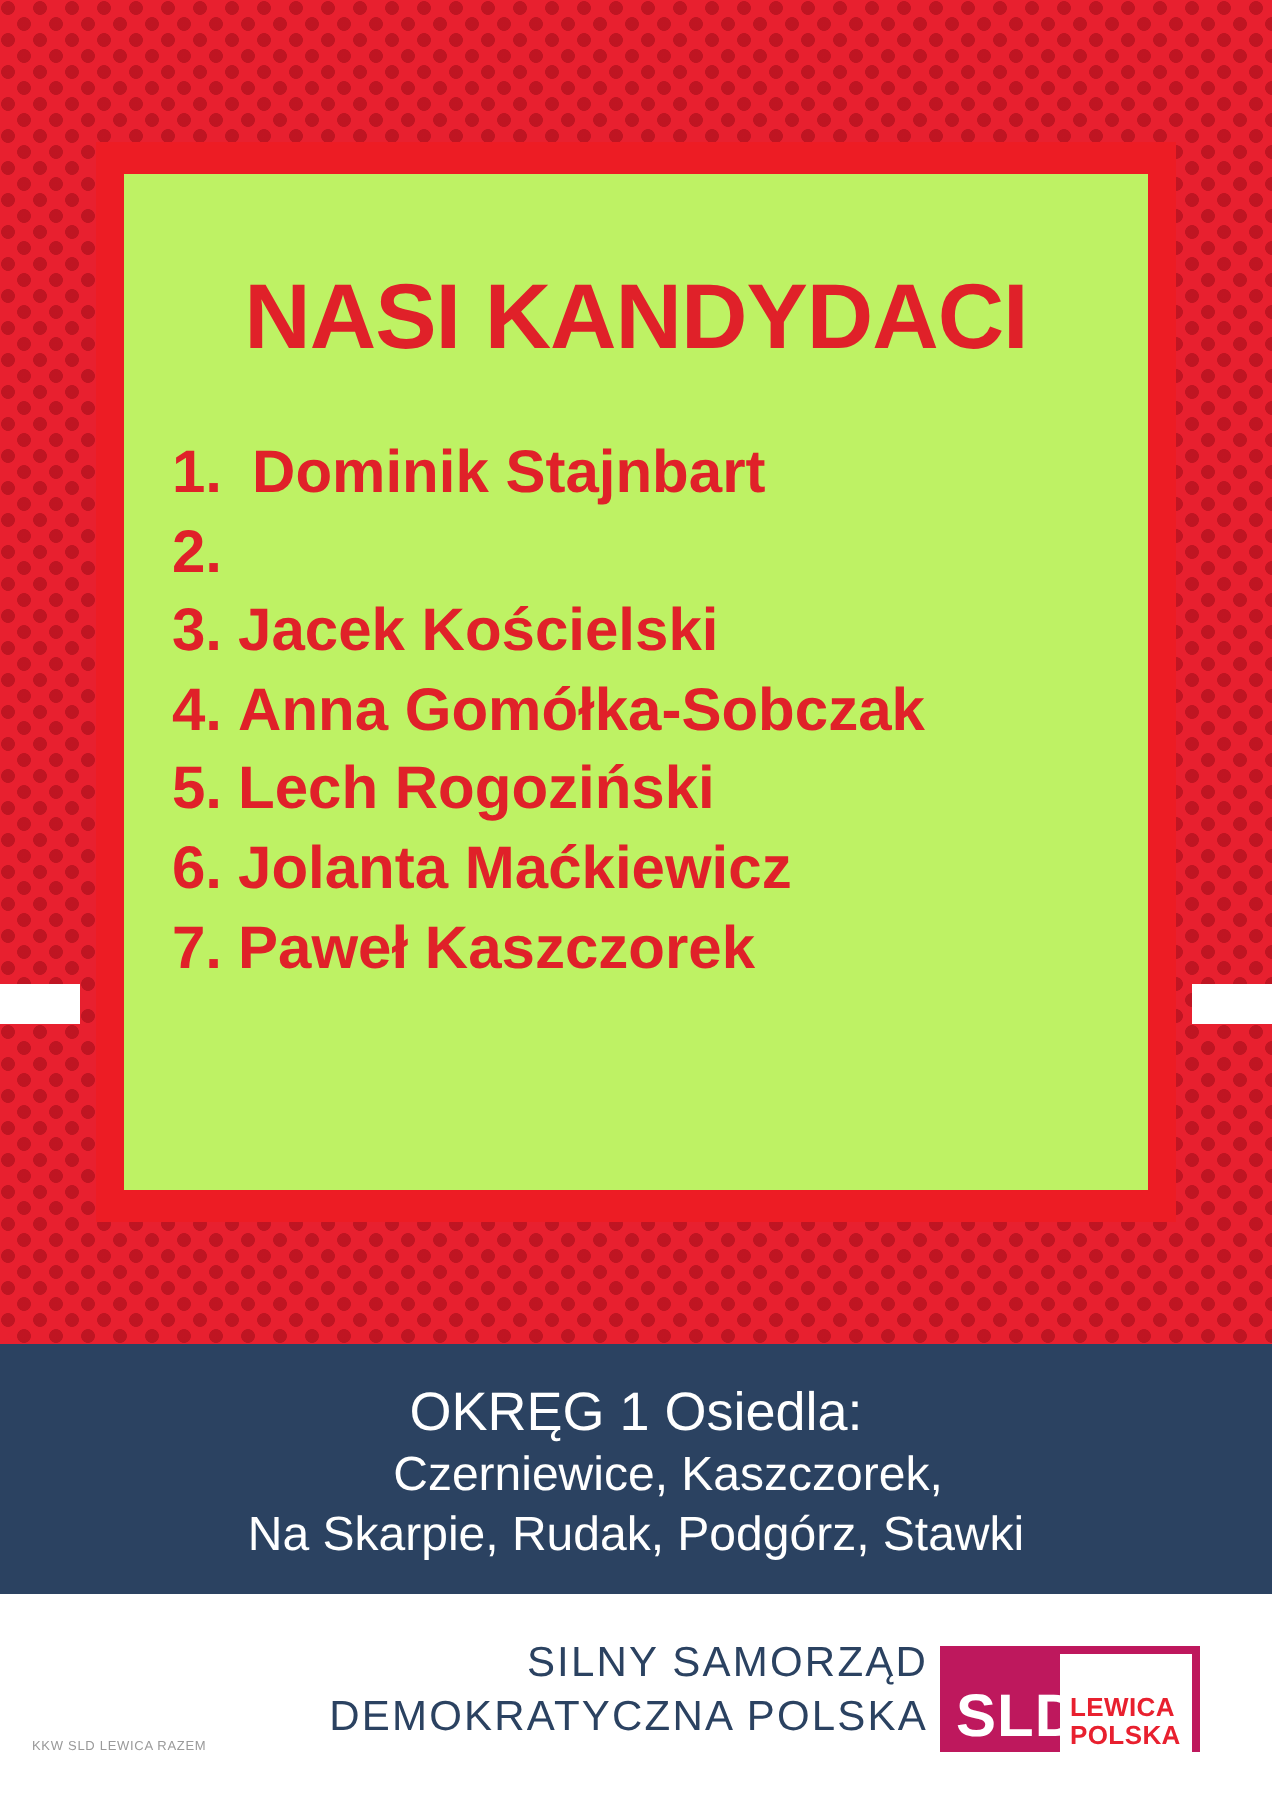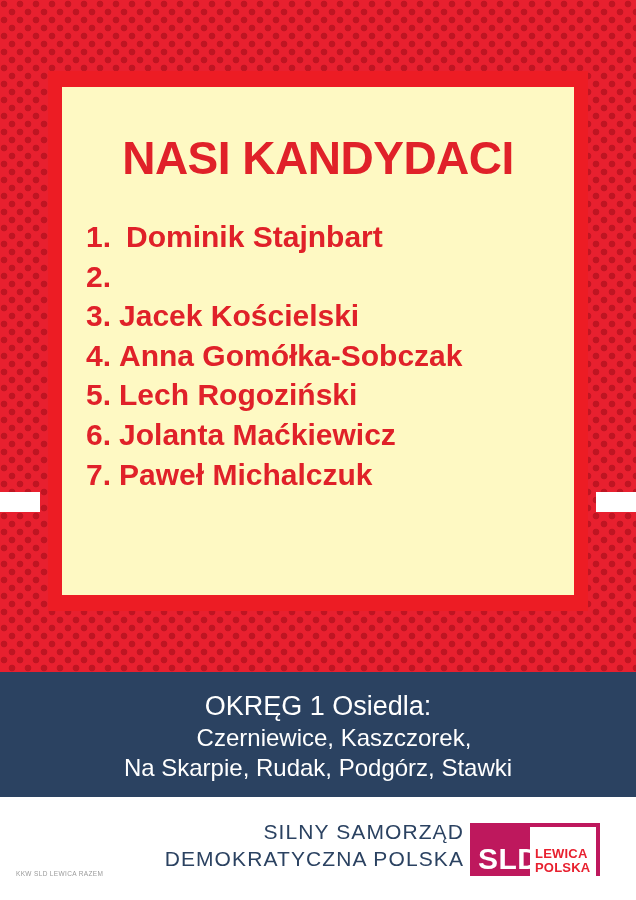--- a/index.html
+++ b/index.html
@@ -43,21 +43,21 @@
     background: #ed1c24;
   }
 
   
   .card {
     position: absolute;
     left: 62px;
     top: 87px;
     width: 512px;
     height: 508px;
-    background: #fef9c3;
+    background: #bef264;
     box-sizing: border-box;
     padding: 15px;
   }
 
   .poster-title {
     position: absolute;
     left: 0;
     top: 48px;
     width: 512px;
     text-align: center;
@@ -235,21 +235,21 @@
       <li class="candidate-row">
         <span class="cand-num">5.</span>
         <span class="cand-name">Lech Rogoziński</span>
       </li>
       <li class="candidate-row">
         <span class="cand-num">6.</span>
         <span class="cand-name">Jolanta Maćkiewicz</span>
       </li>
       <li class="candidate-row">
         <span class="cand-num">7.</span>
-        <span class="cand-name">Paweł Michalczuk</span>
+        <span class="cand-name">Paweł Kaszczorek</span>
       </li>
     </ul>
 
   </div>
 
   <div class="side-tab left"></div>
   <div class="side-tab right"></div>
 
   <div class="district-band">
     <div class="district-line l1">OKRĘG 1 Osiedla:</div>

